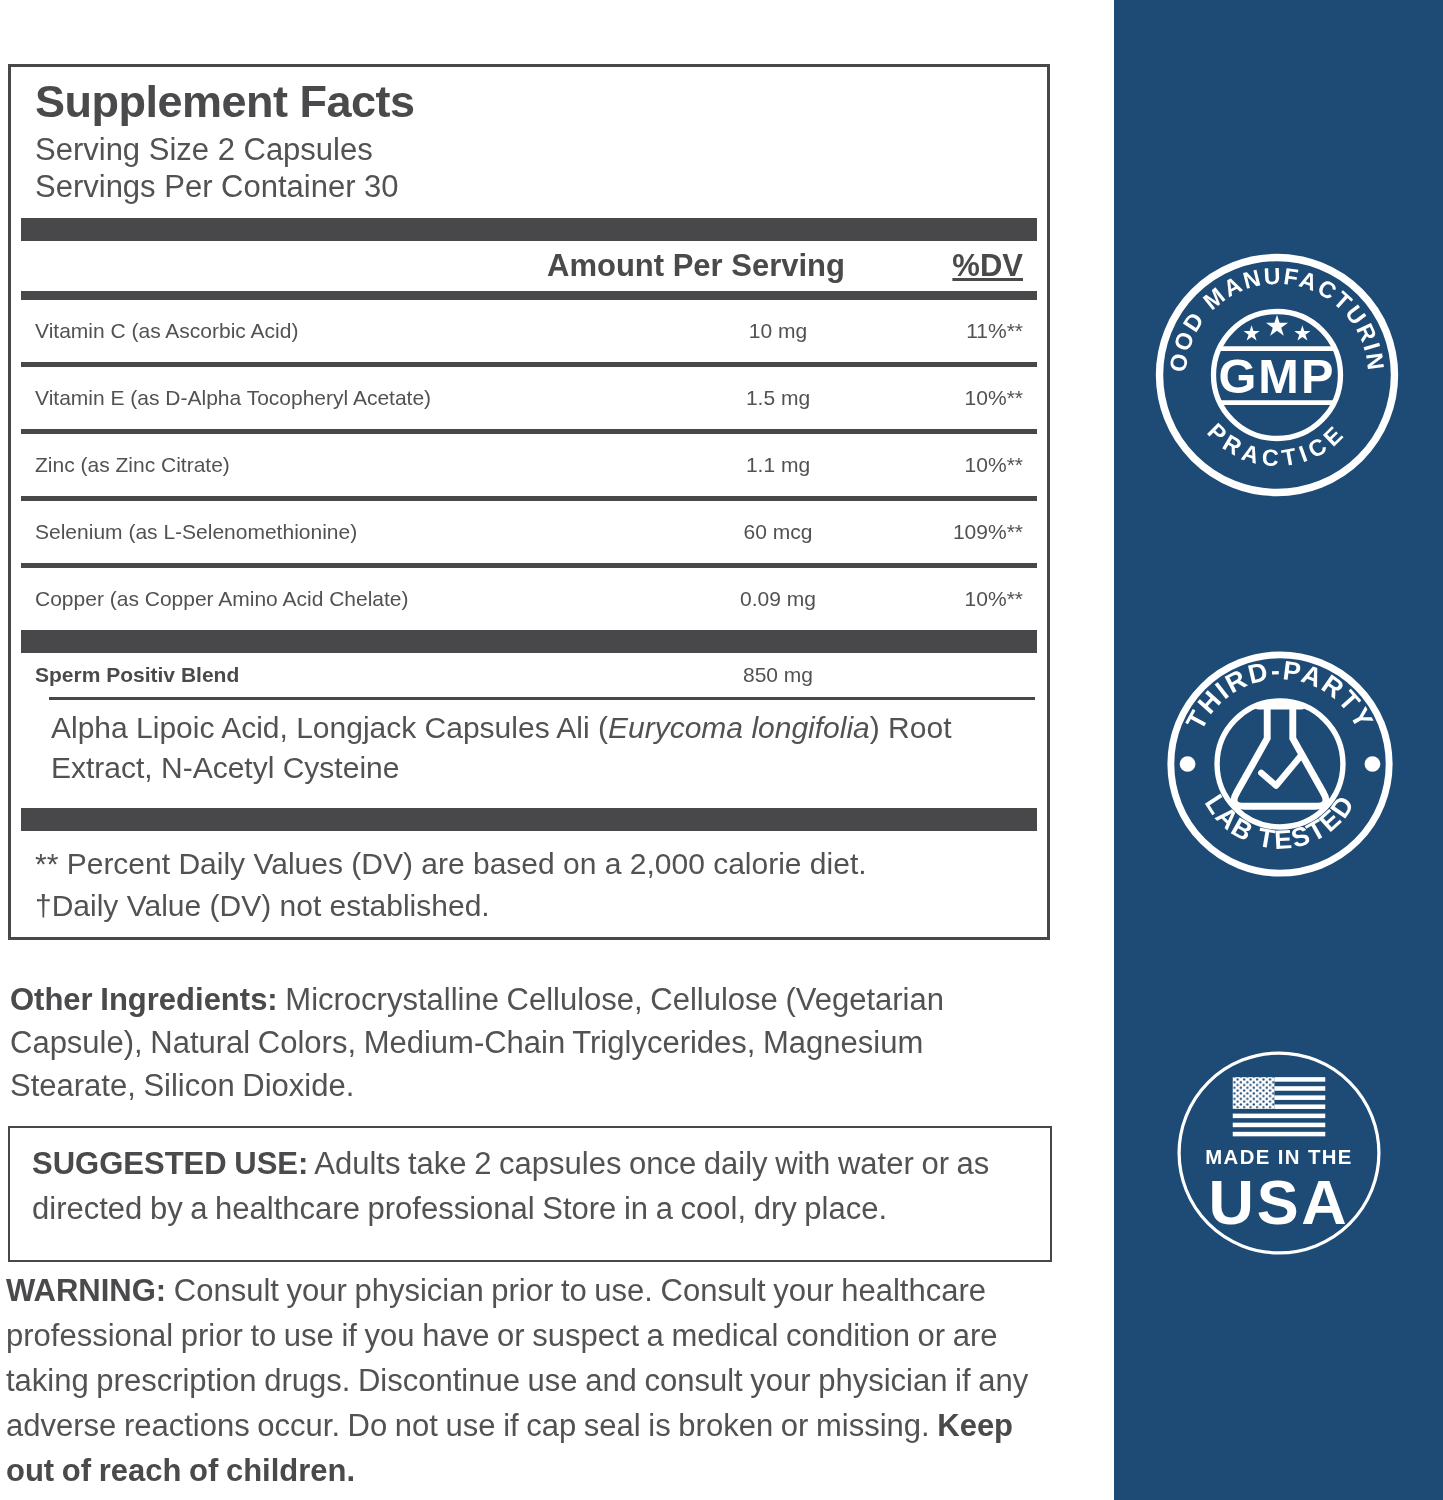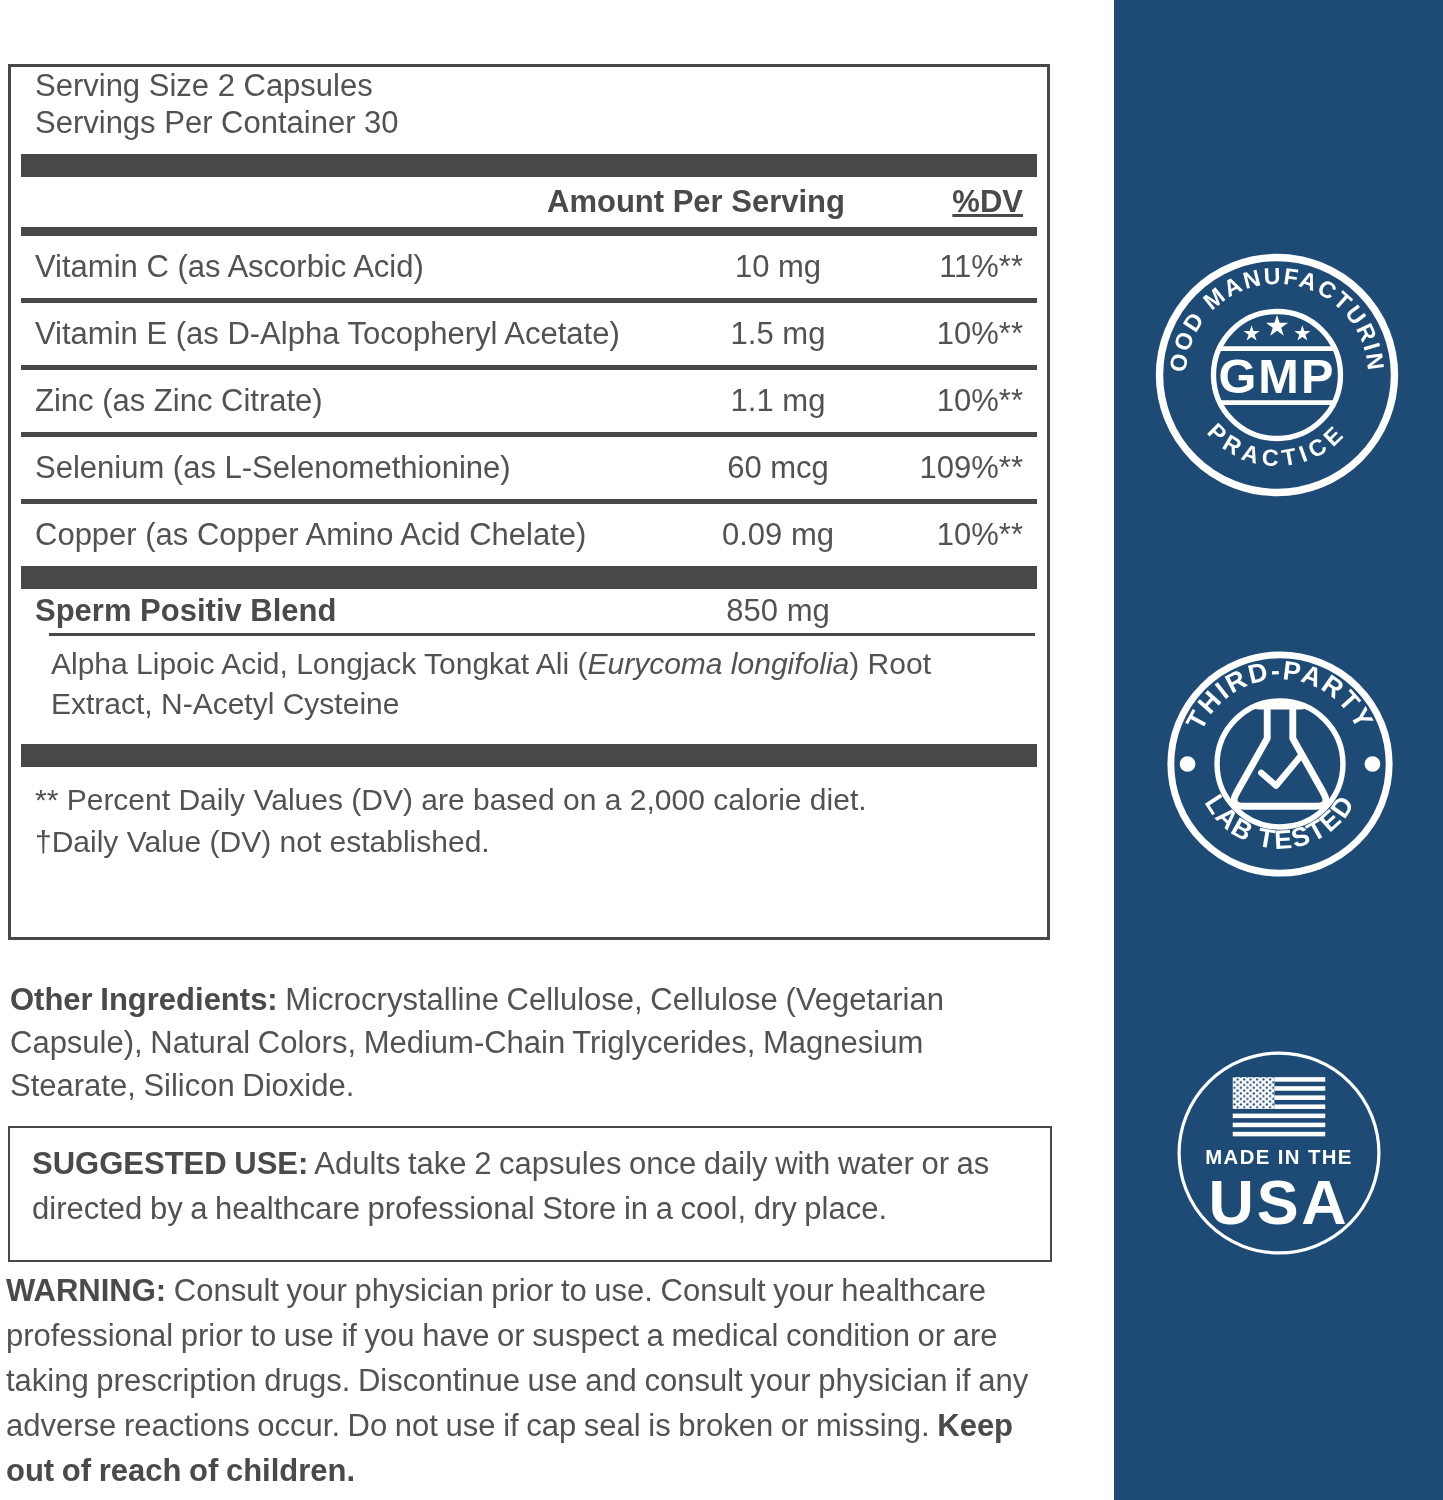--- a/index.html
+++ b/index.html
@@ -28,21 +28,21 @@
   .bar.sep{height:5px;}
   .hdr-row{
     display:grid;grid-template-columns:1fr auto 150px;align-items:center;
     height:50px;padding:0 14px;
   }
   .hdr{font-weight:bold;font-size:31px;color:#4a4a4c;}
   .hdr.amount{margin-right:28px;}
   .hdr.dv{text-align:right;text-decoration:underline;}
   .n-row{
     display:grid;grid-template-columns:1fr 190px 150px;align-items:center;
-    height:62px;padding:0 14px;font-size:31px;color:#525254;
+    height:62px;padding:0 14px;font-size:21px;color:#525254;
   }
   .n-row .amt{text-align:center;}
   .n-row .dv{text-align:right;}
   .blend-row{height:44px;}
   .blend-row .nm{font-weight:bold;color:#4a4a4c;}
   .blend-line{height:3px;background:#48484a;margin:0 2px 0 28px;}
   .blend-ing{
     padding:8px 20px 10px 30px;font-size:30px;line-height:40px;color:#525254;
   }
   .blend-ing i{font-style:italic;}
@@ -75,20 +75,21 @@
   .badge.usa{left:54px;top:1042px;width:222px;height:222px;}
   .ring-text{fill:#fff;font-weight:bold;font-family:"Liberation Sans",sans-serif;}
   .badge text{font-family:"Liberation Sans",sans-serif;}
 </style>
 </head>
 <body>
 
 <div class="page">
 
   <div class="facts-box">
+    <div class="facts-title">Supplement Facts</div>
     <div class="serving-line">Serving Size 2 Capsules</div>
     <div class="serving-line">Servings Per Container 30</div>
 
     <div class="bar thick"></div>
 
     <div class="hdr-row">
       <div></div>
       <div class="hdr amount">Amount Per Serving</div>
       <div class="hdr dv">%DV</div>
     </div>
@@ -132,21 +133,21 @@
     <div class="bar thick" style="margin-top:0"></div>
 
     <div class="n-row blend-row">
       <div class="nm">Sperm Positiv Blend</div>
       <div class="amt">850 mg</div>
       <div class="dv"></div>
     </div>
 
     <div class="blend-line"></div>
 
-    <div class="blend-ing"><span>Alpha Lipoic Acid, Longjack Tongkat Ali (</span><i>Eurycoma longifolia</i><span>) Root Extract, N-Acetyl Cysteine</span></div>
+    <div class="blend-ing"><span>Alpha Lipoic Acid, Longjack Capsules Ali (</span><i>Eurycoma longifolia</i><span>) Root Extract, N-Acetyl Cysteine</span></div>
 
     <div class="bar thick mt"></div>
 
     <div class="footnotes">
       <div>** Percent Daily Values (DV) are based on a 2,000 calorie diet.</div>
       <div>†Daily Value (DV) not established.</div>
     </div>
   </div>
 
   <div class="other-ing">

